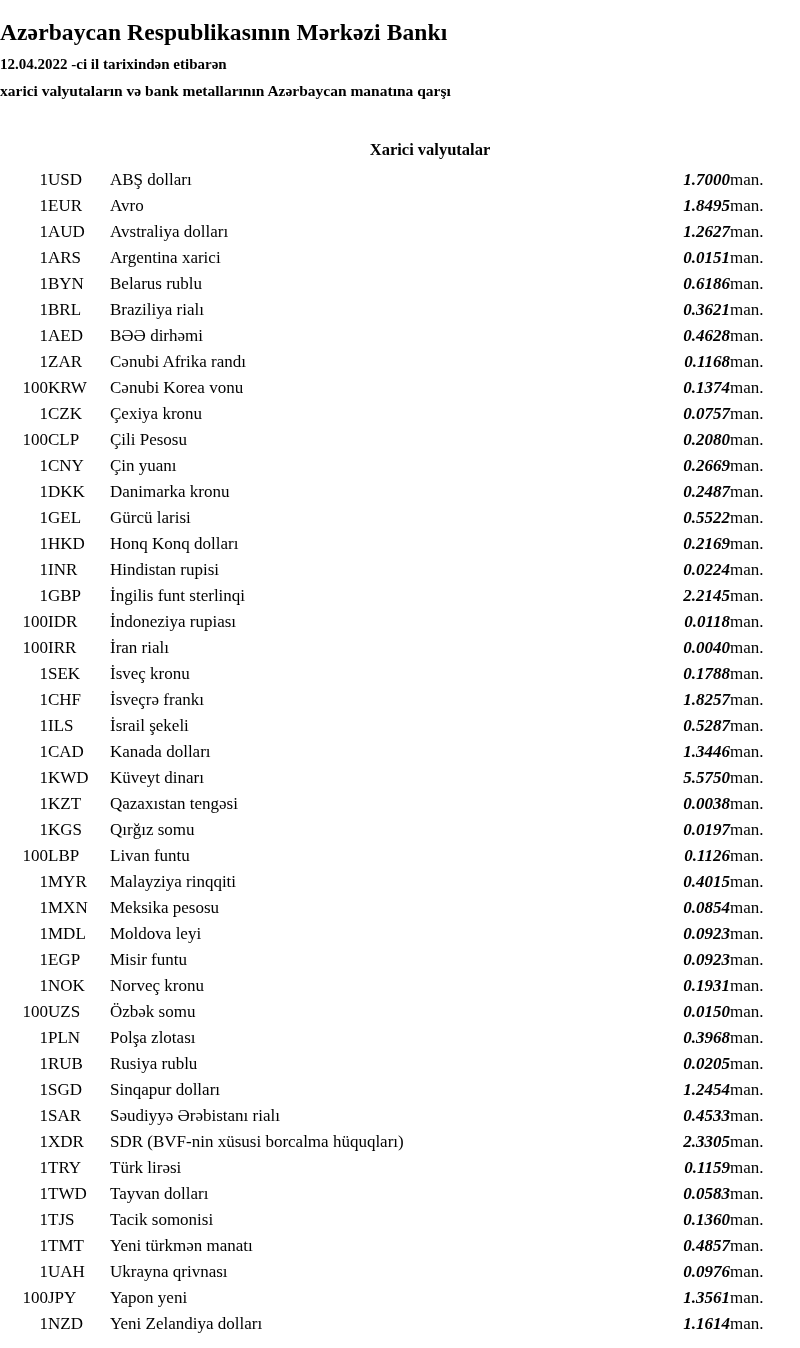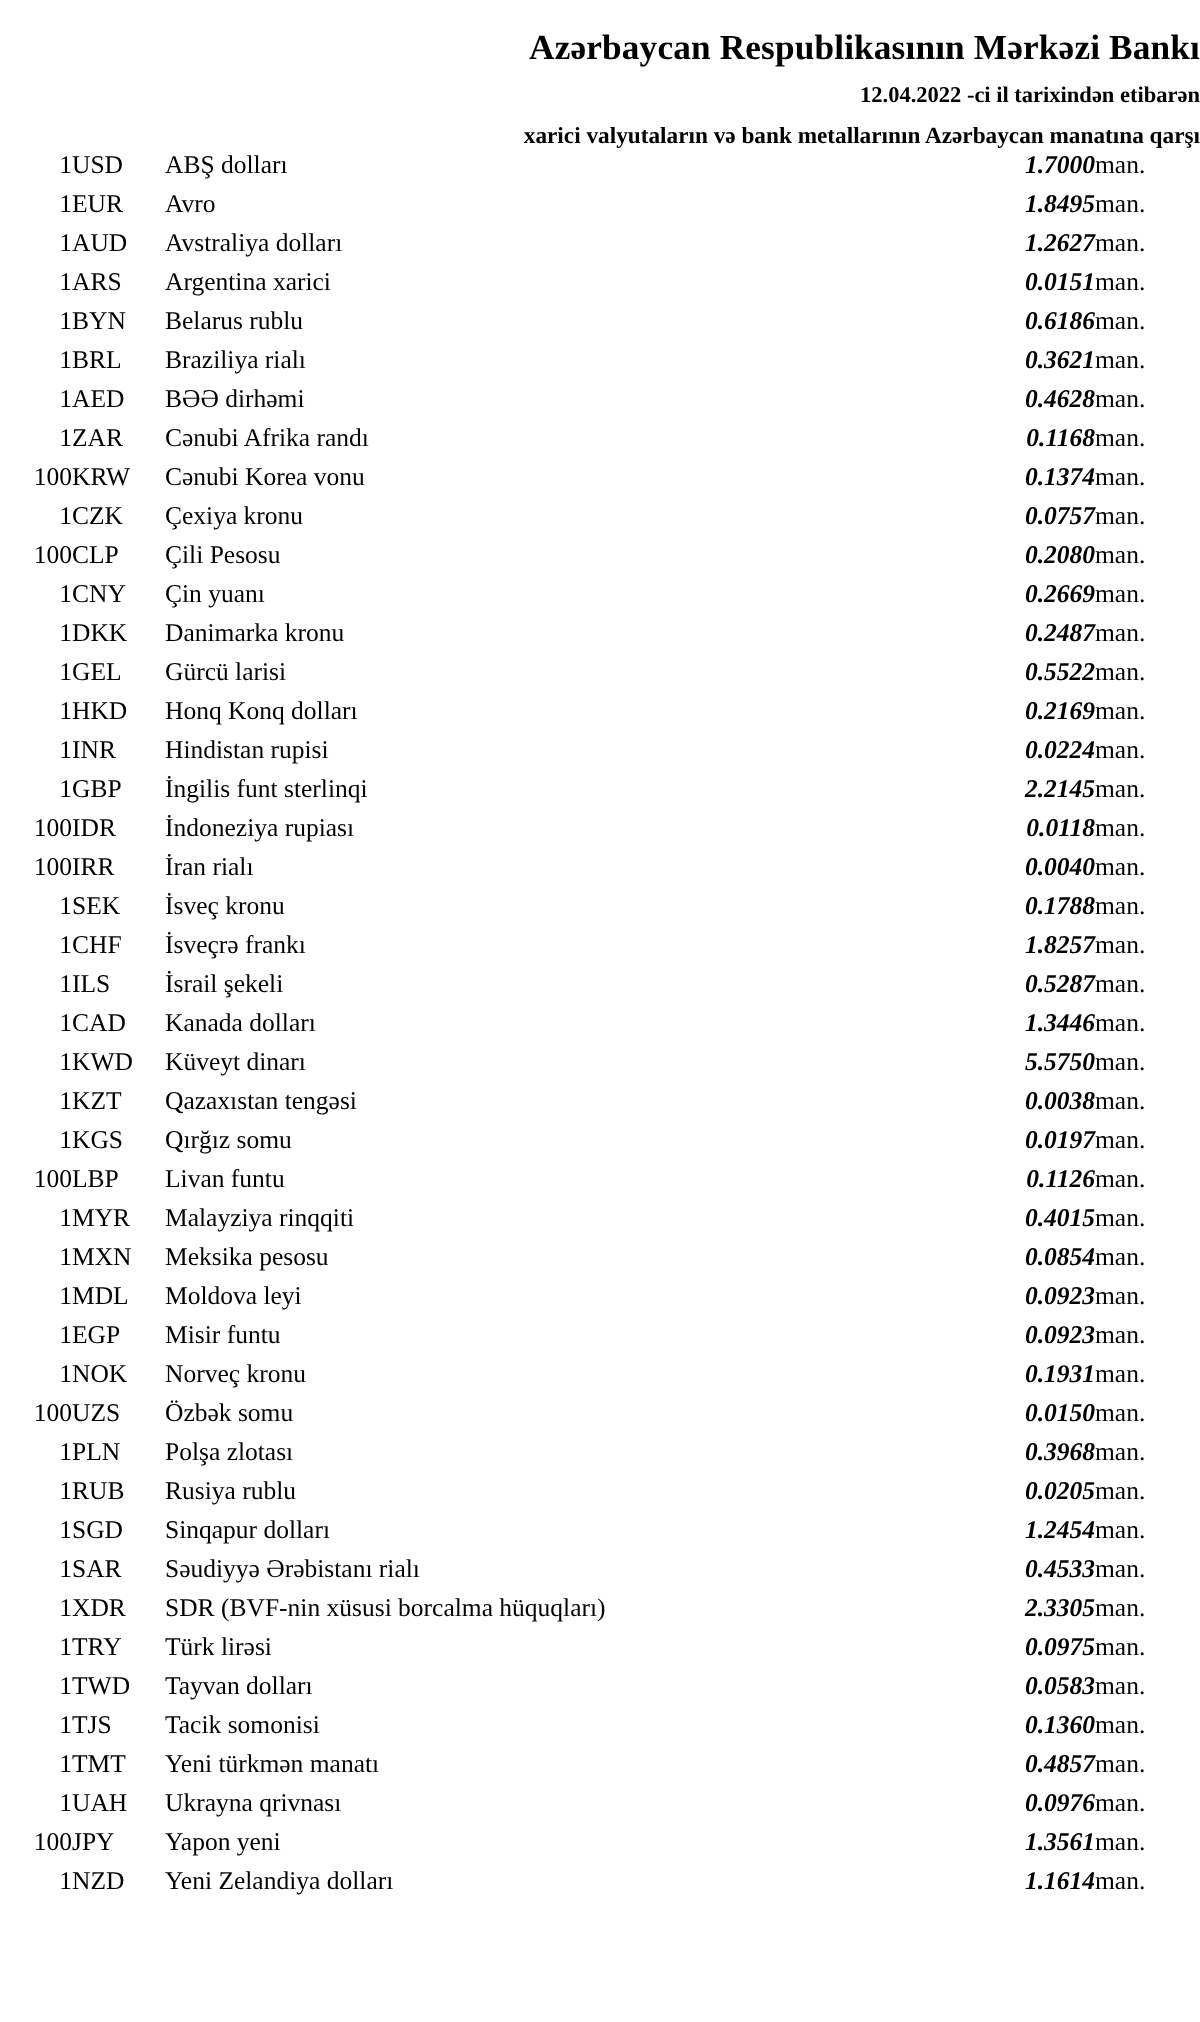--- a/index.html
+++ b/index.html
@@ -14,22 +14,21 @@
     color: #000000;
     position: relative;
   }
   .page {
     width: 800px;
     min-height: 1348px;
     box-sizing: border-box;
     padding: 10px 0 0 0;
   }
   .header {
-    text-align: right;
-    padding-left: 36px;
+    text-align: left;
   }
   .bank-title {
     font-family: "Liberation Serif", serif;
     font-weight: bold;
     font-size: 23.5px;
     letter-spacing: 0.1px;
     margin: 8px 0 0 0;
     line-height: 1.2;
   }
   .date-line {
@@ -101,20 +100,21 @@
 <body>
 
 <div class="page">
 
   <div class="header">
     <div class="bank-title">Azərbaycan Respublikasının Mərkəzi Bankı</div>
     <div class="date-line">12.04.2022  -ci il tarixindən etibarən</div>
     <div class="subtitle-line">xarici valyutaların və bank metallarının Azərbaycan manatına qarşı</div>
   </div>
 
+  <div class="section-title">Xarici valyutalar</div>
 
   <table class="rates">
     <tbody>
         <tr>
           <td class="c-amount">1</td>
           <td class="c-code">USD</td>
           <td class="c-name">ABŞ dolları</td>
           <td class="c-rate">1.7000</td>
           <td class="c-unit">man.</td>
         </tr>
@@ -374,21 +374,21 @@
           <td class="c-amount">1</td>
           <td class="c-code">XDR</td>
           <td class="c-name">SDR (BVF-nin xüsusi borcalma hüquqları)</td>
           <td class="c-rate">2.3305</td>
           <td class="c-unit">man.</td>
         </tr>
         <tr>
           <td class="c-amount">1</td>
           <td class="c-code">TRY</td>
           <td class="c-name">Türk lirəsi</td>
-          <td class="c-rate">0.0975</td>
+          <td class="c-rate">0.1159</td>
           <td class="c-unit">man.</td>
         </tr>
         <tr>
           <td class="c-amount">1</td>
           <td class="c-code">TWD</td>
           <td class="c-name">Tayvan dolları</td>
           <td class="c-rate">0.0583</td>
           <td class="c-unit">man.</td>
         </tr>
         <tr>

